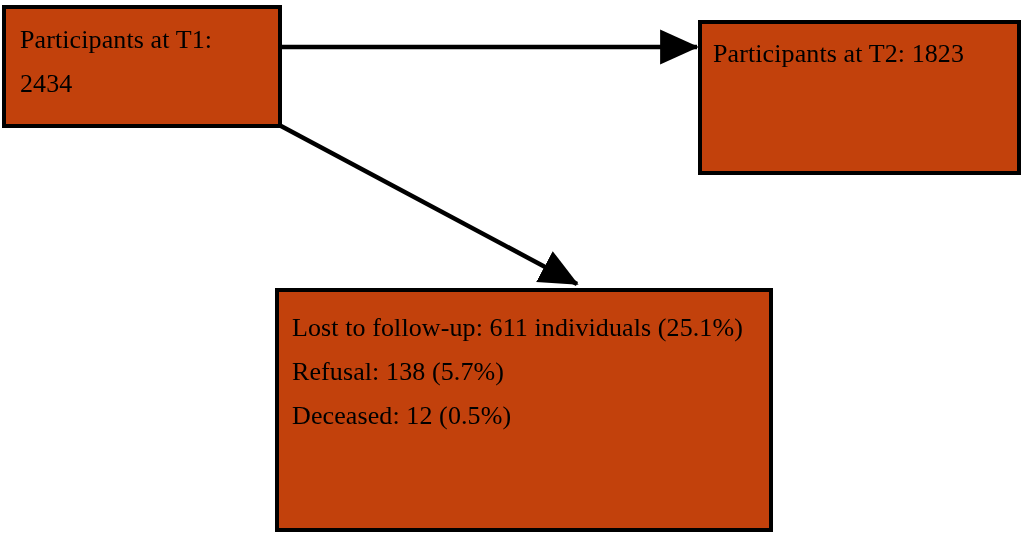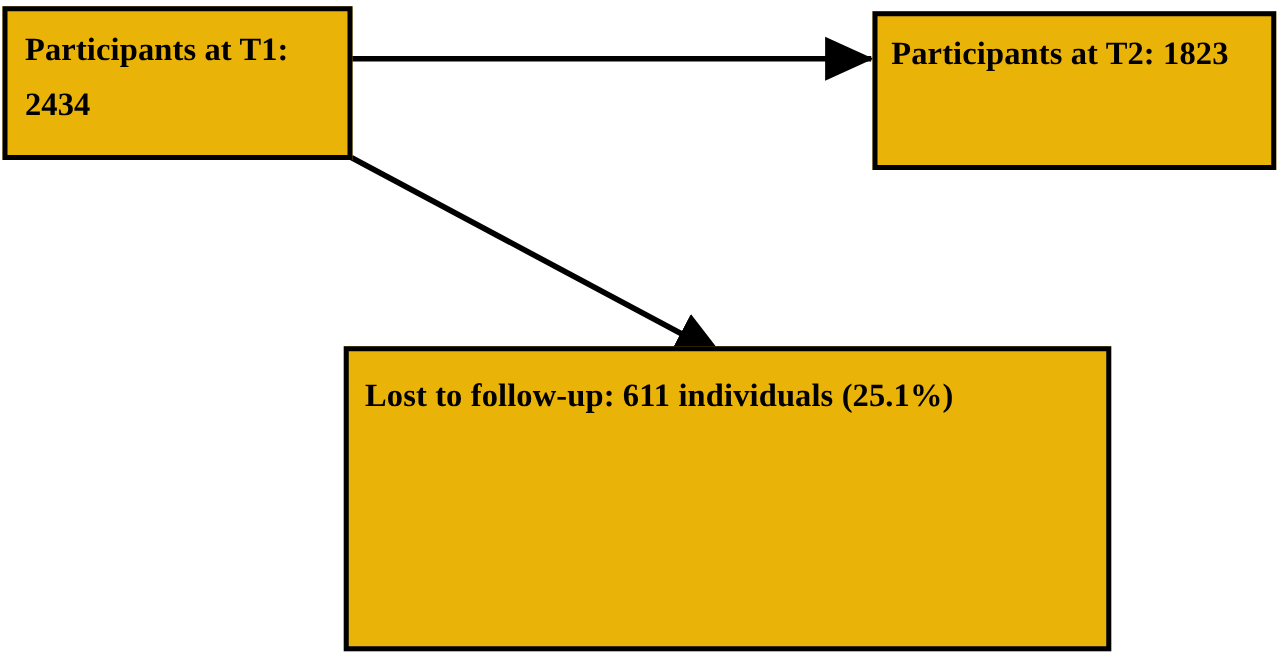--- a/index.html
+++ b/index.html
@@ -13,23 +13,22 @@
     height: 536px;
     background: #ffffff;
     overflow: hidden;
     font-family: "Liberation Serif", "DejaVu Serif", serif;
     color: #000000;
   }
   .flow-box {
     position: absolute;
     box-sizing: border-box;
     border: 4px solid #000000;
-    background: #eab308;
+    background: #c2410c;
     z-index: 2;
-    font-weight: bold;
   }
   .box-text {
     position: absolute;
     font-size: 26px;
     line-height: 44px;
     color: #000000;
     white-space: nowrap;
     letter-spacing: 0.1px;
   }
   
@@ -44,34 +43,34 @@
     top: 9px;
     width: 248px;
   }
   #box-t1 .line-2 {
     text-align: right;
     text-align-last: left;
   }
   
   #box-t2 {
     left: 698px;
-    top: 9px;
+    top: 20px;
     width: 323px;
-    height: 127px;
+    height: 155px;
   }
   #box-t2 .box-text {
     left: 11px;
     top: 8px;
     width: 300px;
   }
   
   #box-lost {
     left: 275px;
-    top: 277px;
-    width: 614px;
+    top: 288px;
+    width: 498px;
     height: 244px;
   }
   #box-lost .box-text {
     left: 13px;
     top: 14px;
     width: 586px;
   }
   .connectors {
     position: absolute;
     left: 0;
@@ -105,16 +104,18 @@
 
   <div class="flow-box" id="box-t2">
     <div class="box-text">
       <div>Participants at T2: 1823</div>
     </div>
   </div>
 
   <div class="flow-box" id="box-lost">
     <div class="box-text">
       <div>Lost to follow-up: 611 individuals (25.1%)</div>
+      <div>Refusal: 138 (5.7%)</div>
+      <div>Deceased: 12 (0.5%)</div>
     </div>
   </div>
 
 </div>
 
 </body></html>

